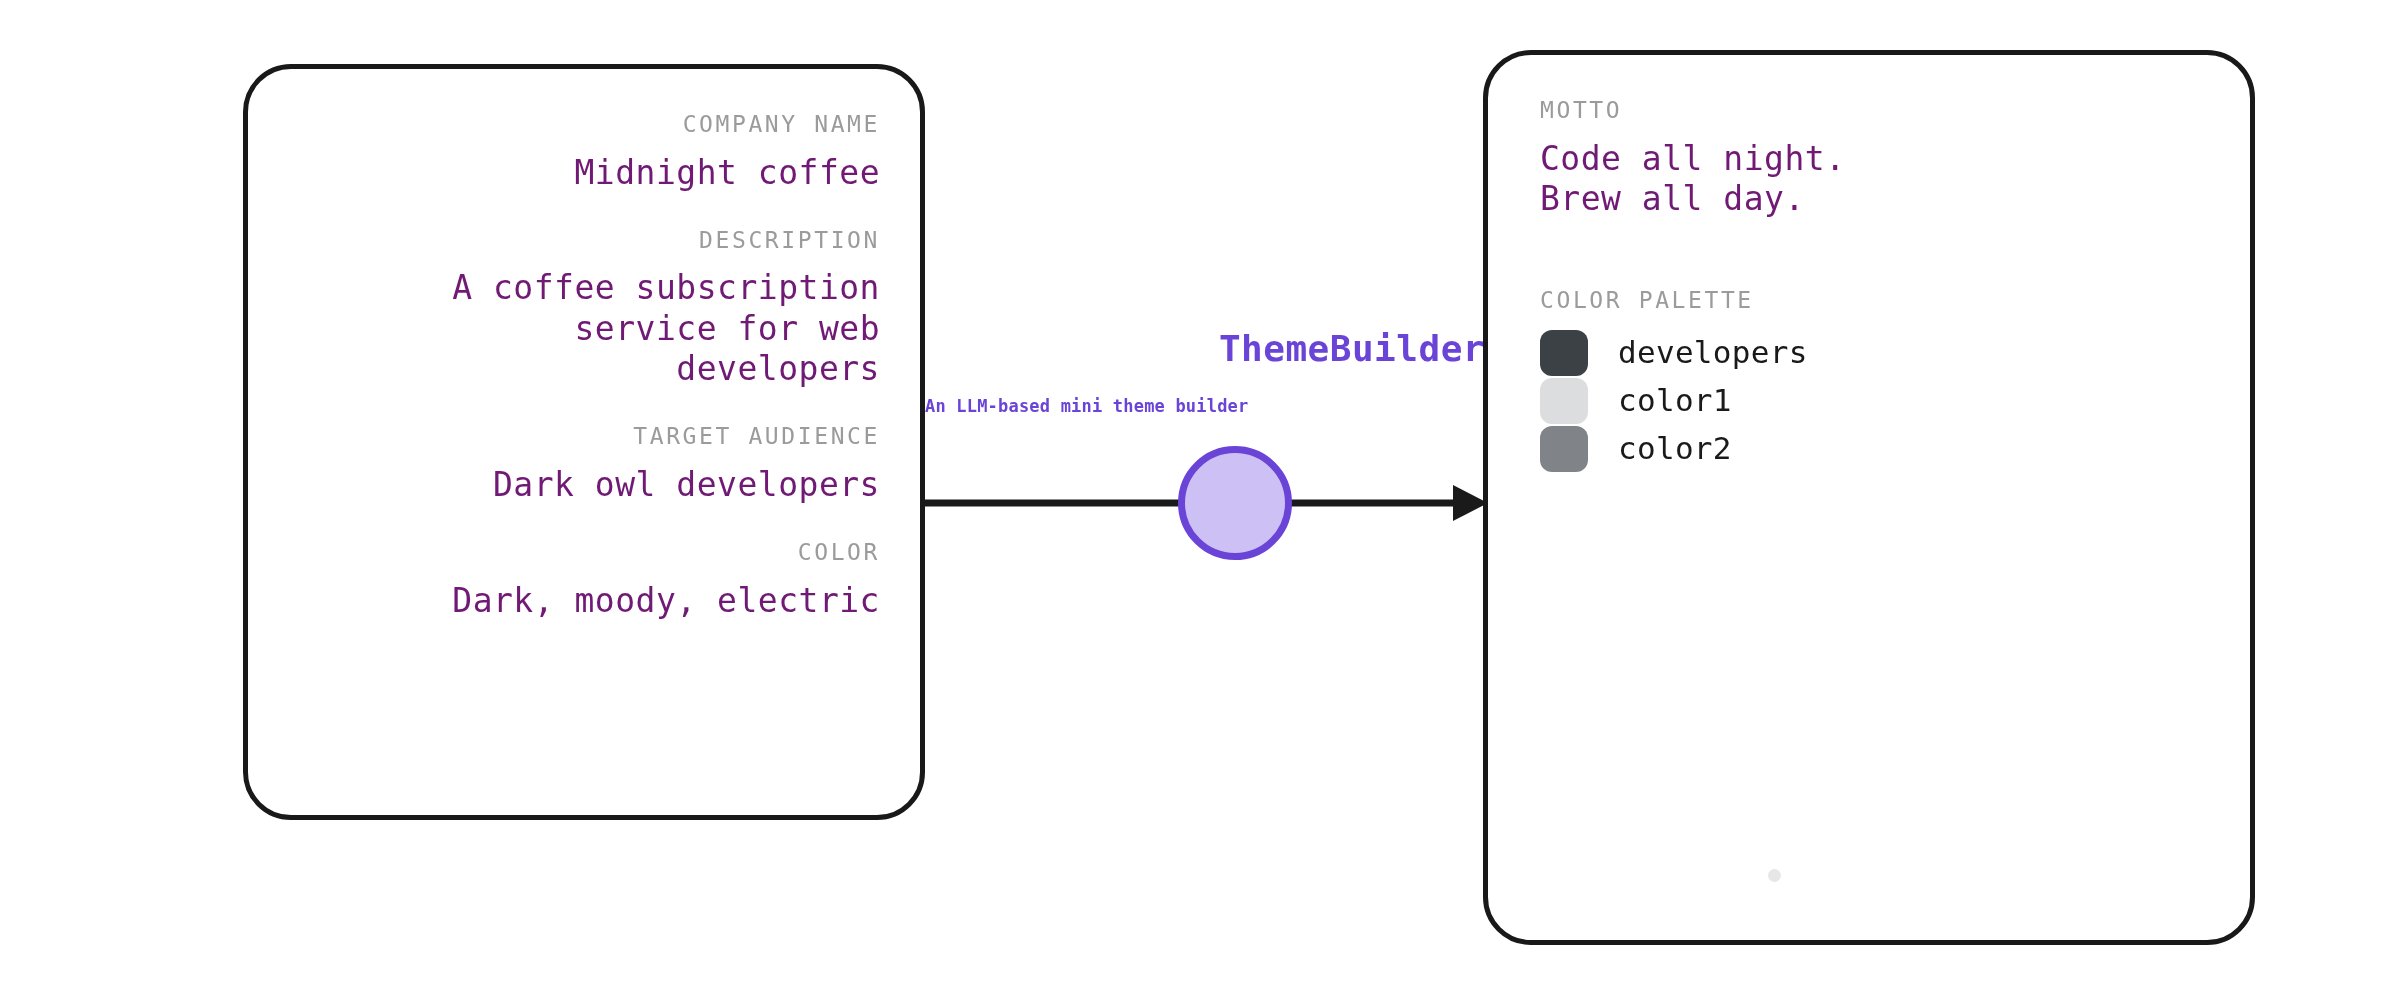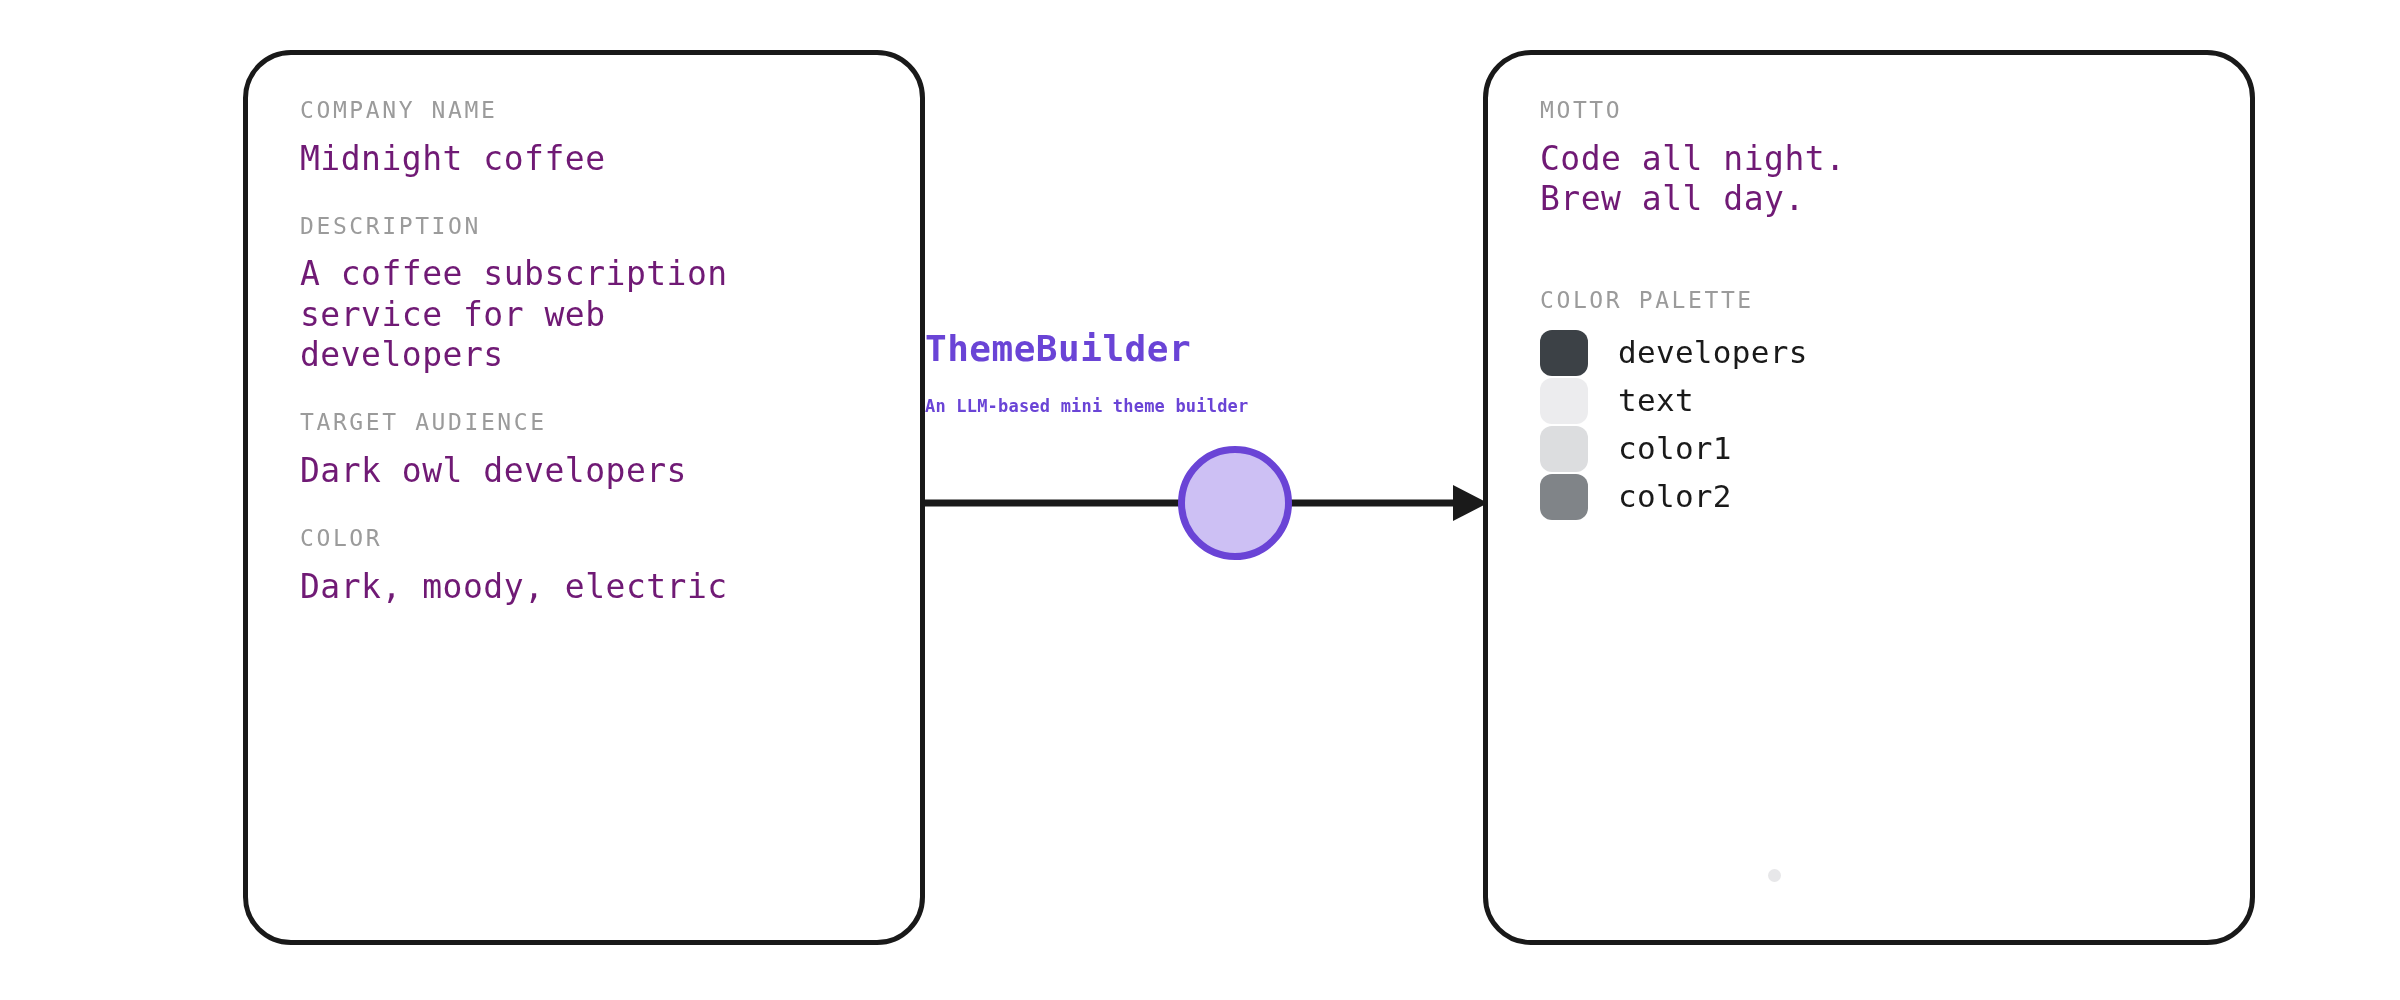--- a/index.html
+++ b/index.html
@@ -16,21 +16,21 @@
   }
 
   
   .card {
     position: absolute;
     background: #ffffff;
     border: 5px solid #191919;
     border-radius: 48px;
     box-sizing: border-box;
   }
-  #input-card  { left: 243px;  top: 50px; width: 682px; height: 895px; }
+  #input-card  { left: 243px;  top: 64px; width: 682px; height: 756px; text-align: right; }
   #output-card { left: 1483px; top: 50px; width: 772px; height: 895px; }
 
   .card-inner {
     position: absolute;
     left: 52px;
     top: 42px;
     right: 40px;
     bottom: 30px;
   }
 
@@ -62,21 +62,21 @@
     position: absolute;
     left: 925px;
     top: 0;
     width: 560px;
     height: 1000px;
   }
   #brand-title {
     position: absolute;
     left: 0; right: 0;
     top: 328px;
-    text-align: left;
+    text-align: right;
     font-family: "DejaVu Sans Mono", "Liberation Mono", monospace;
     font-size: 36px;
     font-weight: 700;
     color: #6a44d6;
     letter-spacing: 0.5px;
     white-space: nowrap;
   }
   #brand-subtitle {
     position: absolute;
     left: 0; right: 0;
@@ -197,24 +197,20 @@
     <div class="field">
       <div class="field-label">COLOR PALETTE</div>
 
       <div class="palette-list">
 
         <div class="palette-row">
           <div class="swatch" style="background-color: rgb(60, 65, 70);"></div>
           <div class="swatch-label">developers</div>
         </div>
 
-        <div class="palette-row">
-          <div class="swatch" style="background-color: rgb(236, 236, 238);"></div>
-          <div class="swatch-label">text</div>
-        </div>
 
         <div class="palette-row">
           <div class="swatch" style="background-color: rgb(220, 221, 223);"></div>
           <div class="swatch-label">color1</div>
         </div>
 
         <div class="palette-row">
           <div class="swatch" style="background-color: rgb(128, 132, 136);"></div>
           <div class="swatch-label">color2</div>
         </div>

